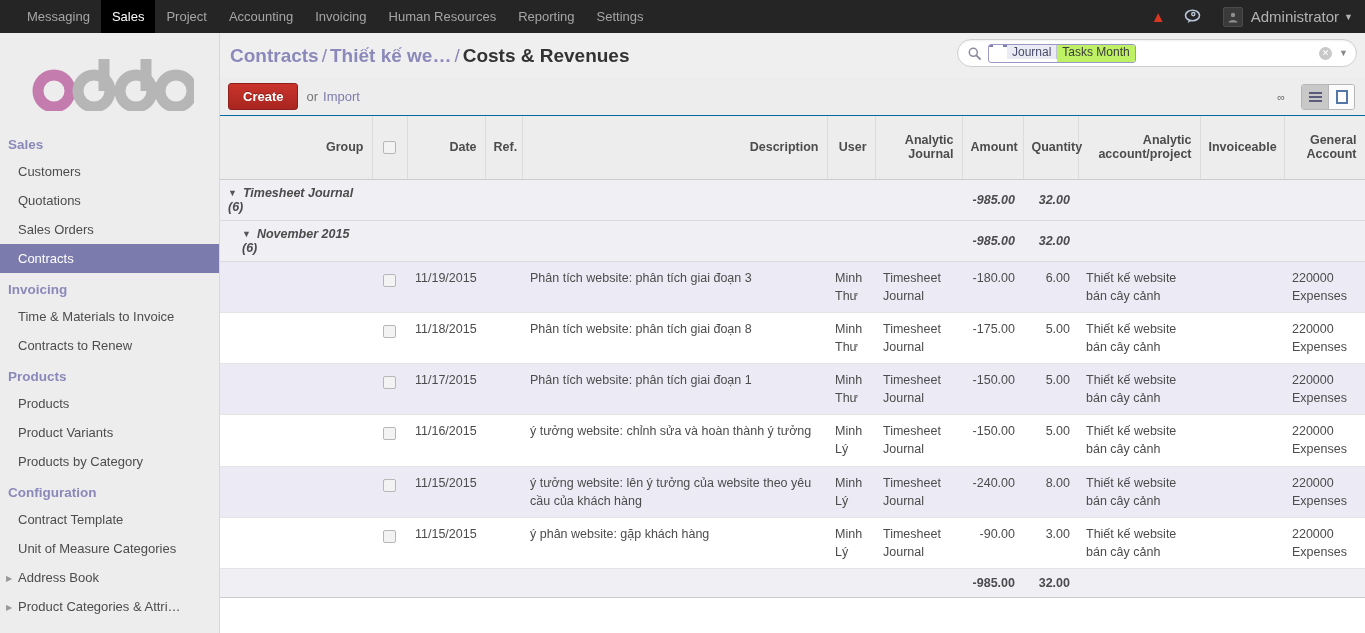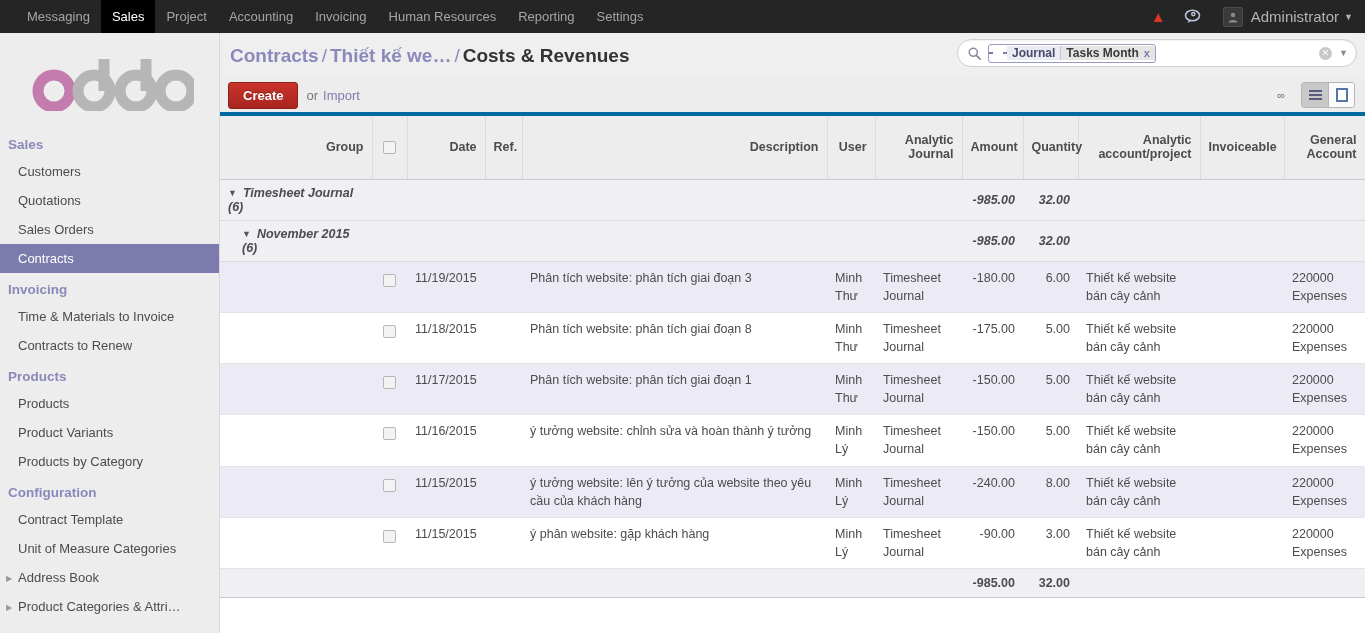--- a/index.html
+++ b/index.html
@@ -130,50 +130,49 @@
     display: flex; align-items: center;
     padding: 0 8px 0 10px;
     box-shadow: inset 0 1px 2px rgba(0,0,0,0.06);
   }
   .search-glass {
     width: 13px; height: 13px;
     margin-right: 7px;
     flex: 0 0 auto;
   }
   .facet {
-    display: flex; align-items: center;
+    display: flex; align-items: flex-start;
     height: 19px;
     border: 1px solid #9a98c4;
     border-radius: 3px;
     overflow: hidden;
     font-size: 12px;
     cursor: pointer;
-    font-weight: bold;
   }
   .facet-icon {
     background: #7c7bad;
     width: 18px;
     display: flex; align-items: center; justify-content: center;
   }
   .facet-icon i {
     display: block; width: 10px; height: 2px; background: #fff;
     box-shadow: 0 -3px 0 #fff, 0 3px 0 #fff;
   }
   .facet-label {
     background: #ebebf3;
     color: #4a4a6a;
     padding: 0 5px;
     display: flex; align-items: center;
     border-right: 1px solid #c3c2db;
   }
   .facet-value {
-    background: #e5e5e5;
+    background: #bef264;
     color: #3a3a3a;
     padding: 0 5px;
-    display: flex; align-items: center;
+    display: flex; align-items: center; flex-direction: column;
   }
   .facet-x {
     color: #7c7bad; margin-left: 5px; font-size: 11px;
   }
   .search-right {
     margin-left: auto;
     display: flex; align-items: center;
   }
   .search-clear {
     width: 13px; height: 13px; border-radius: 50%;
@@ -182,21 +181,21 @@
     margin-right: 7px; cursor: pointer;
   }
   .search-caret {
     color: #888; font-size: 9px; cursor: pointer;
   }
 
   
   #toolbar {
     height: 38px;
     background: #eeedee;
-    border-bottom: 4px solid #0369a1;
+    border-bottom: 1px solid #0369a1;
     display: flex; align-items: center;
     padding: 0 10px 0 8px;
     position: relative;
   }
   #create-btn {
     background: linear-gradient(#c9342c, #a9251f);
     border: 1px solid #8e1f1a;
     border-radius: 3px;
     color: #fff;
     font-size: 13px;

